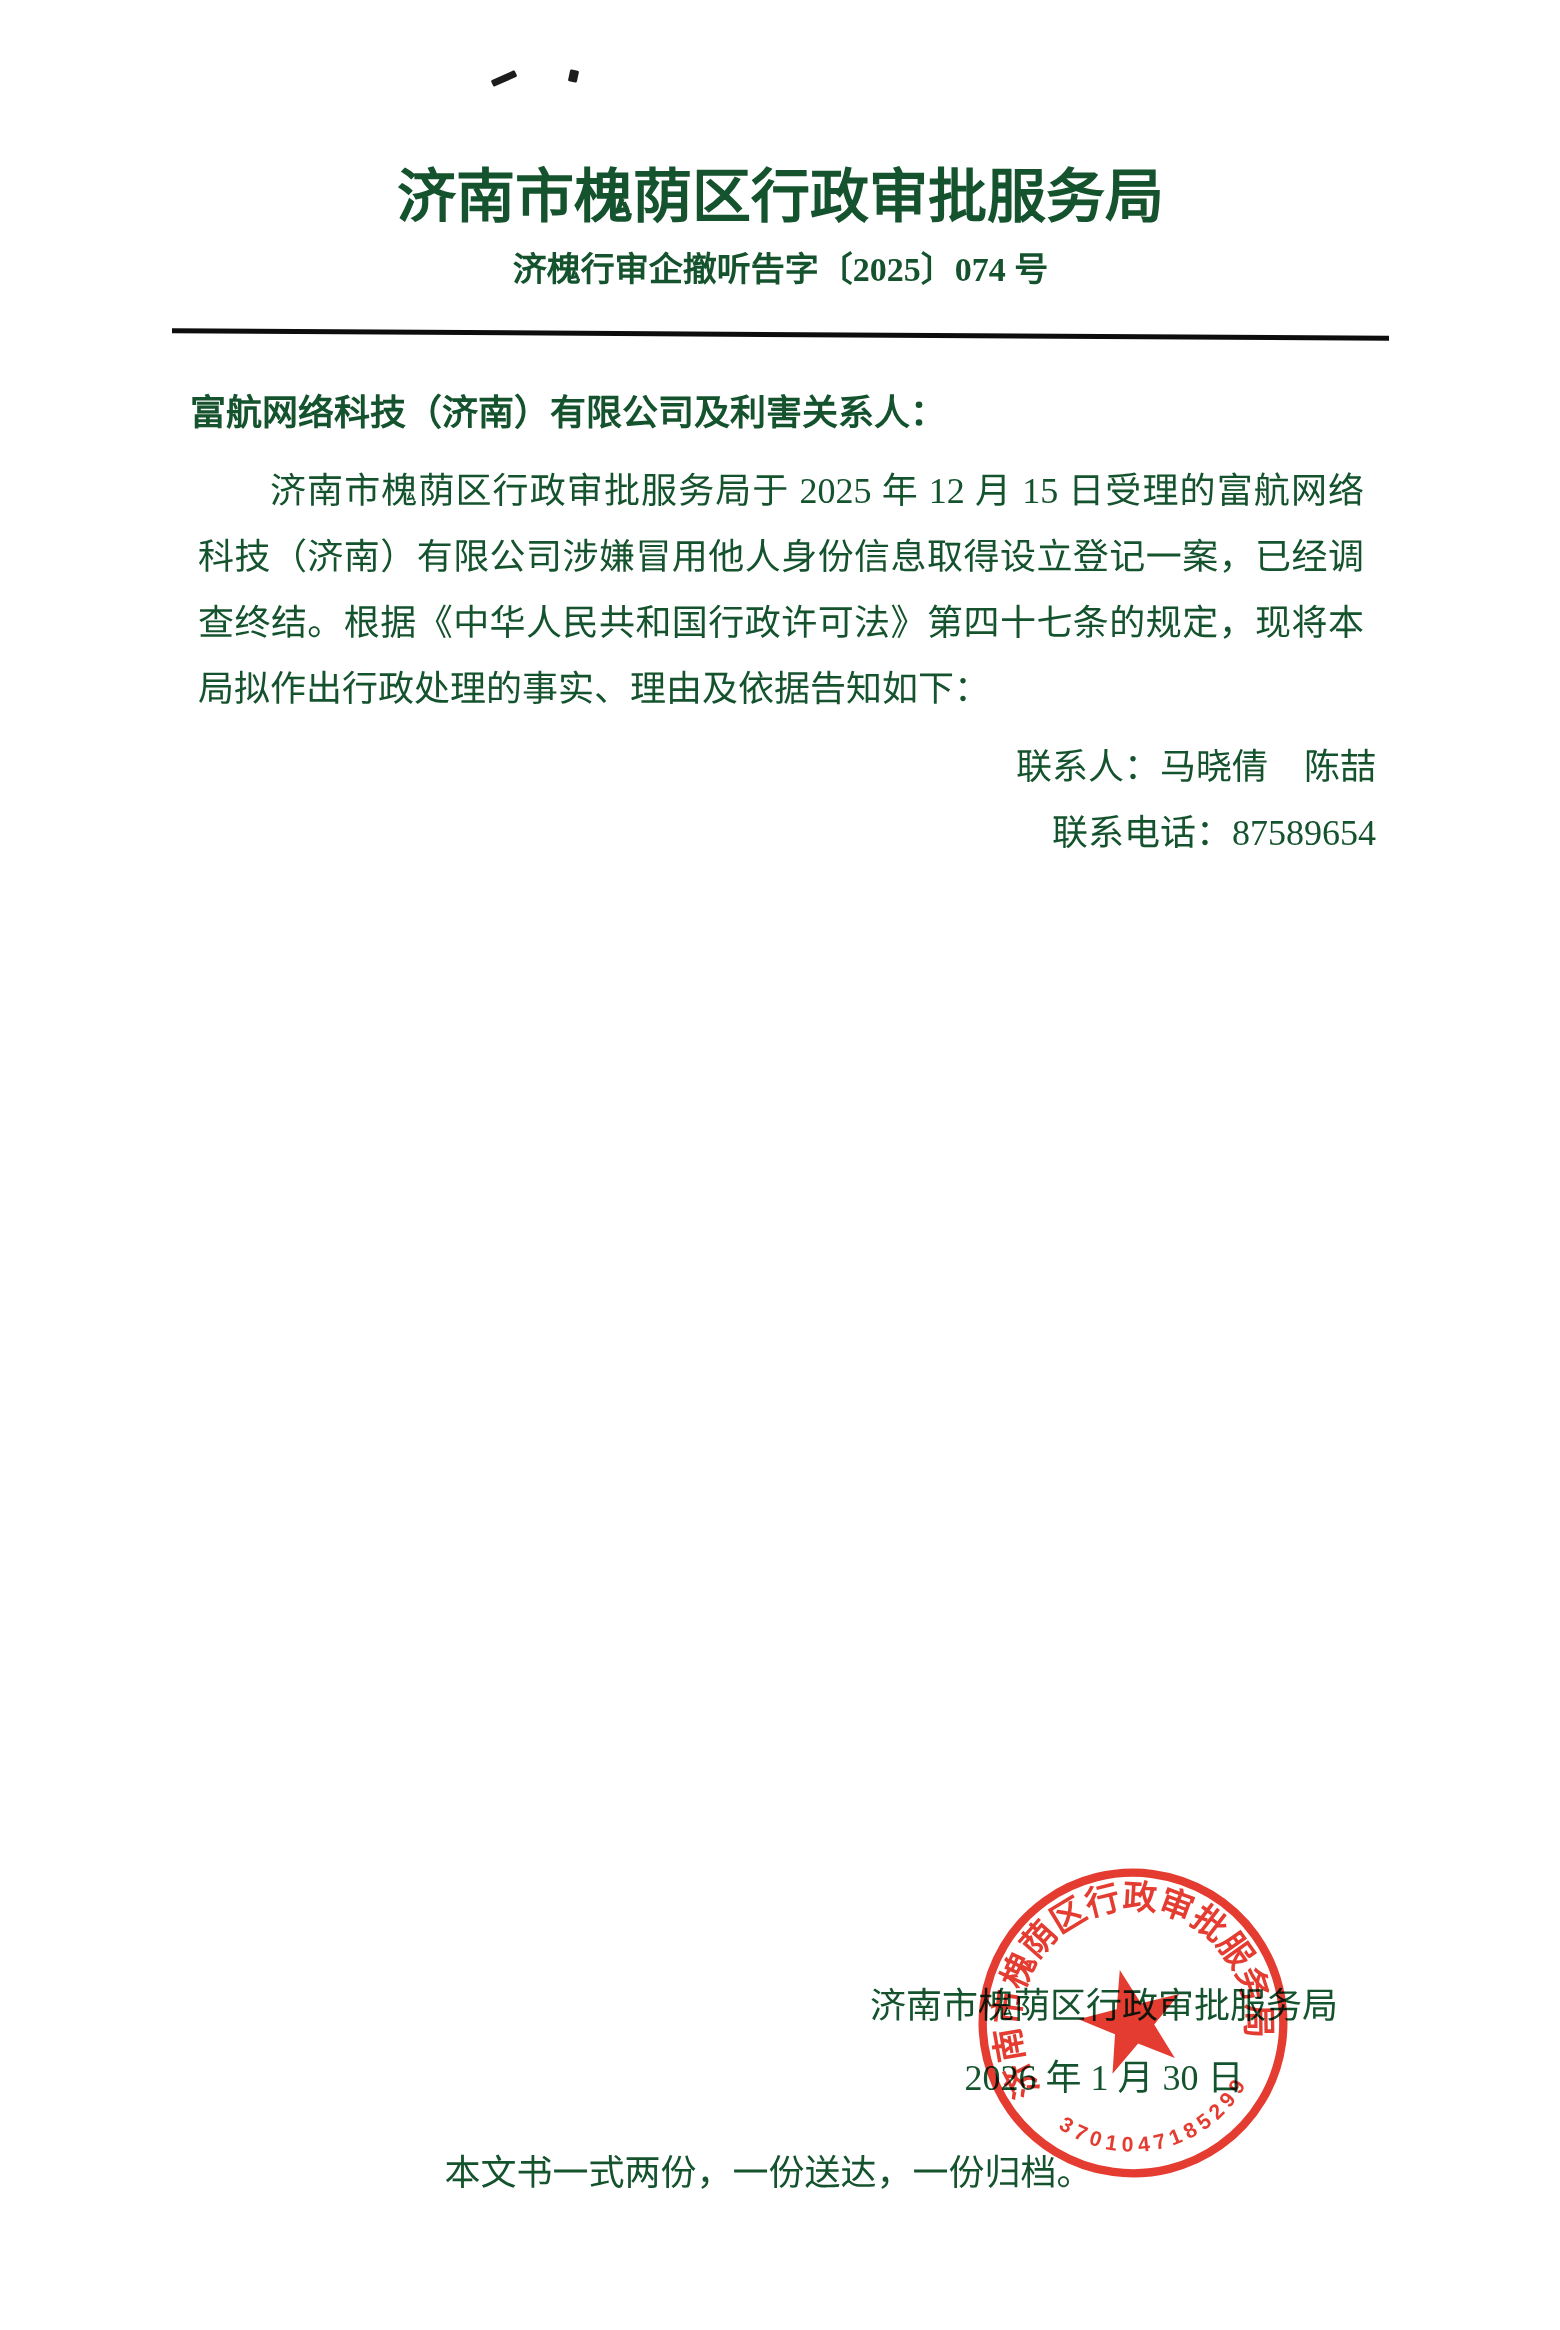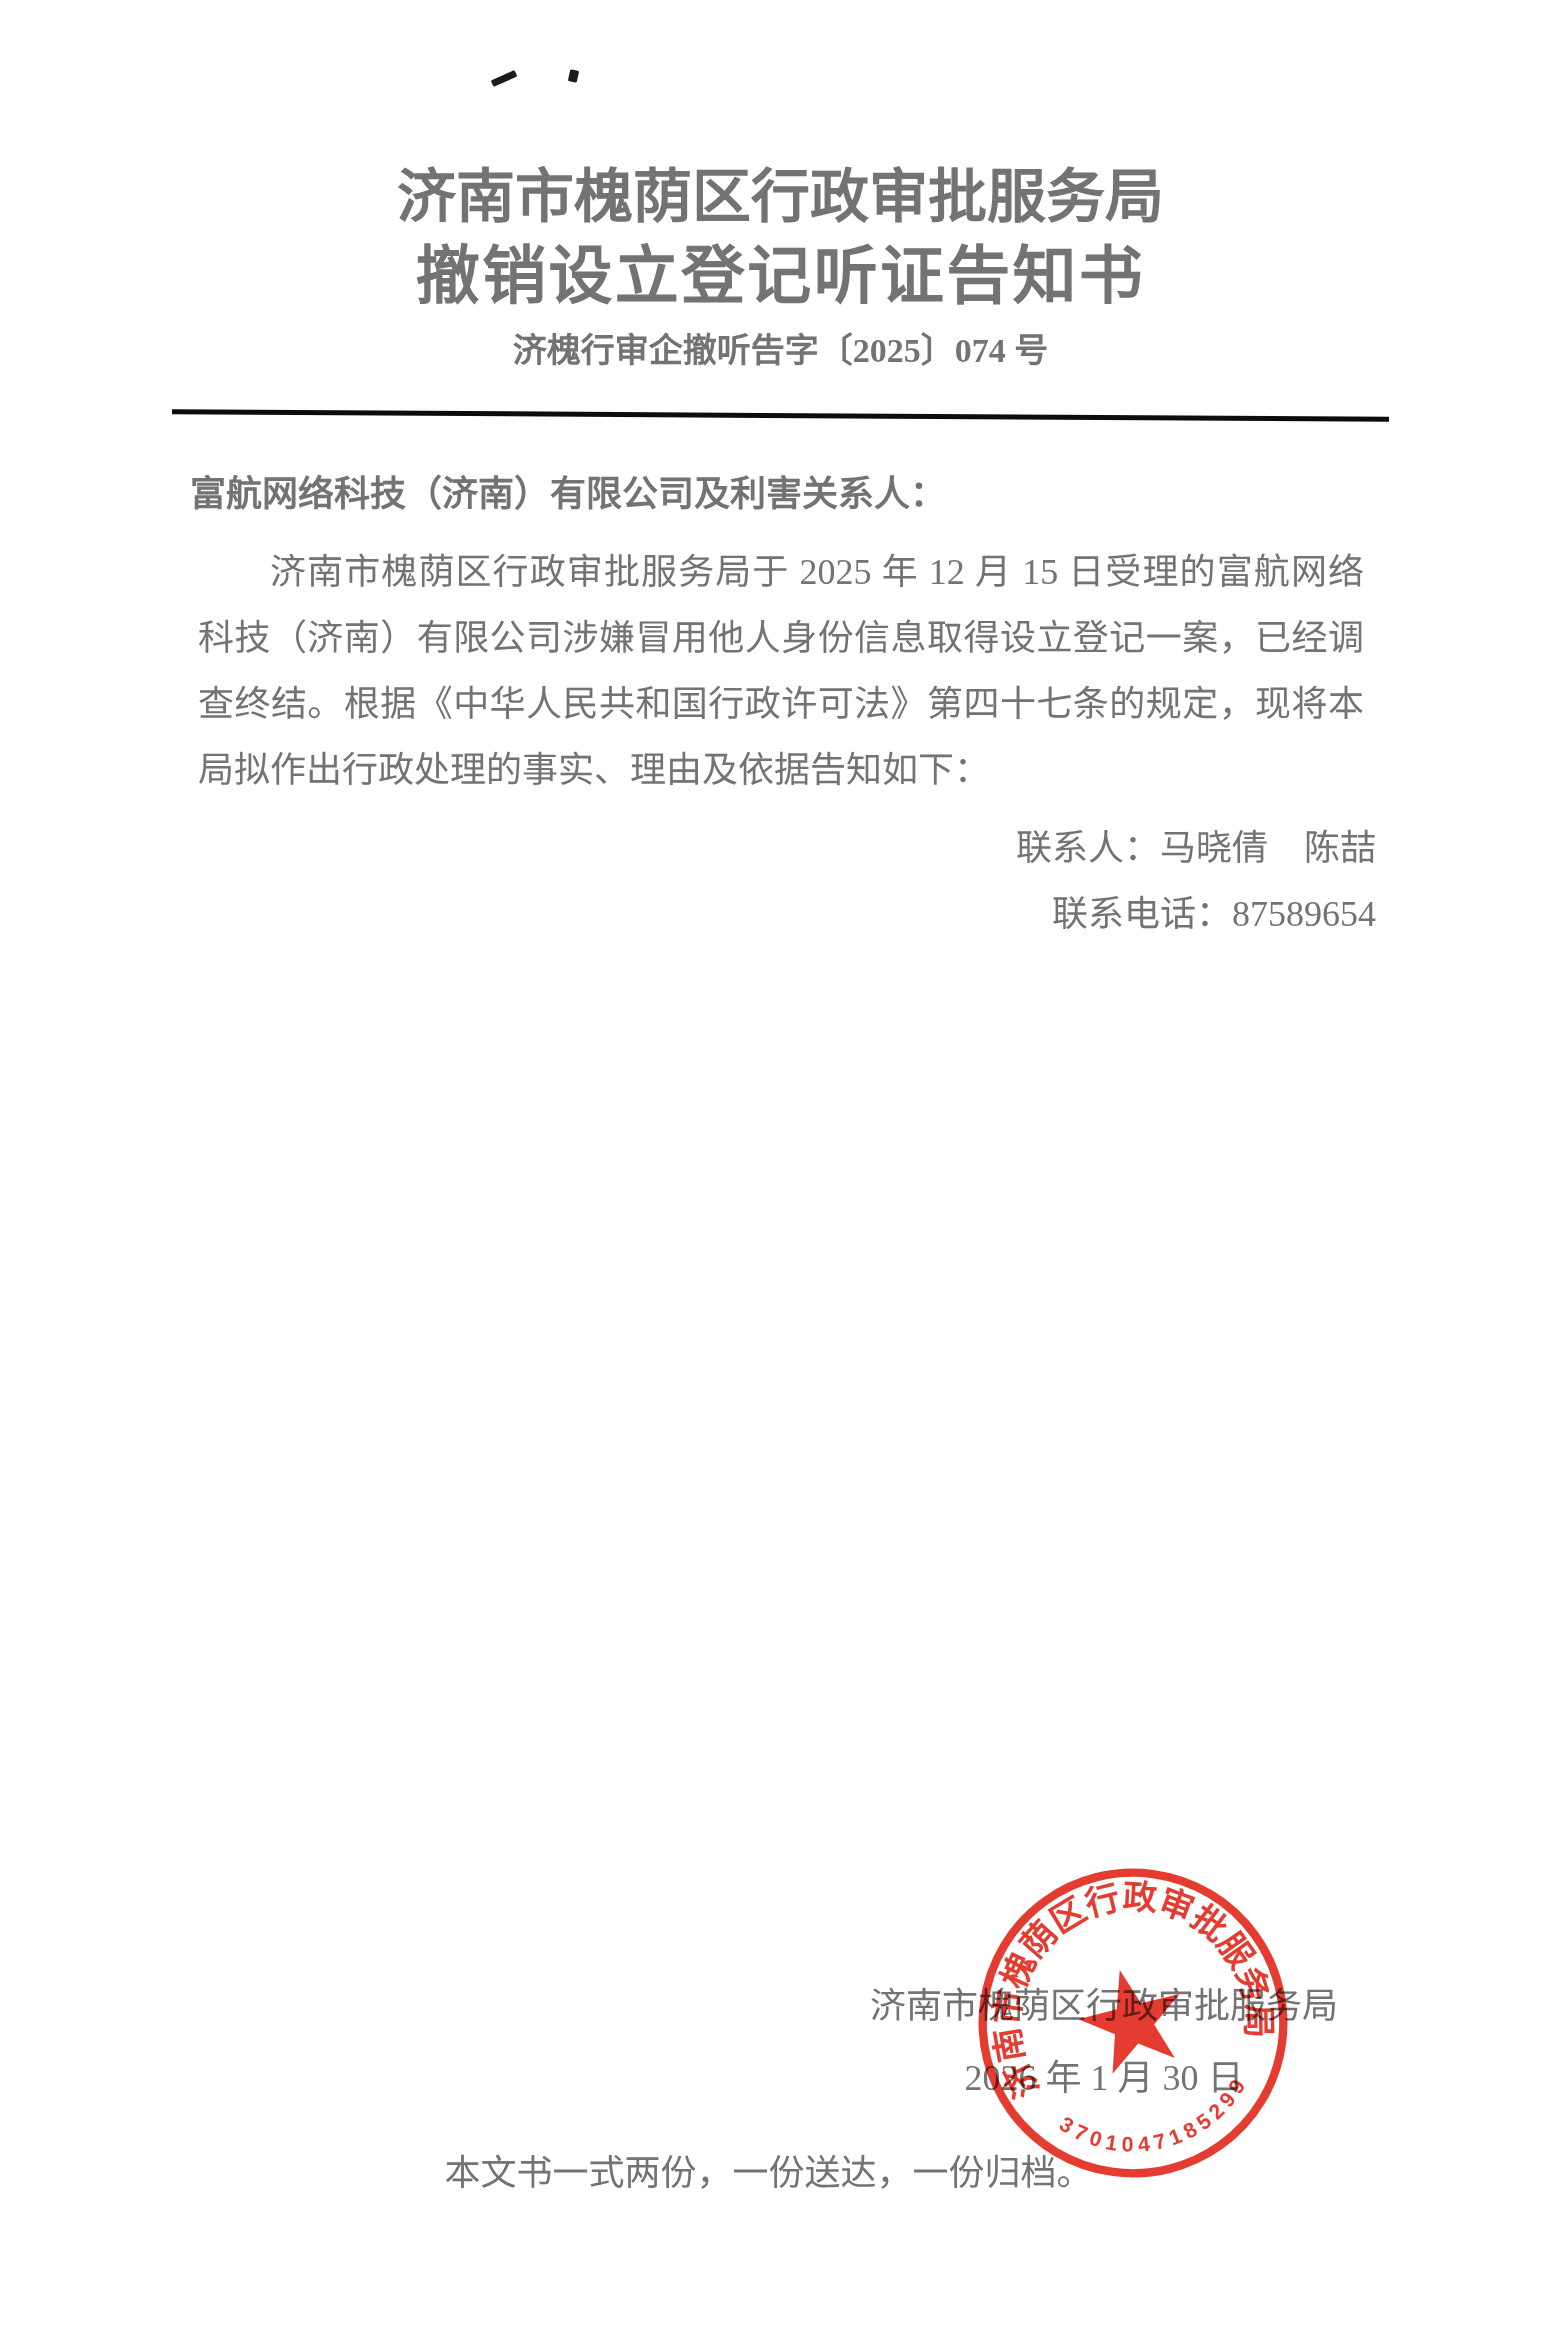--- a/index.html
+++ b/index.html
@@ -1,20 +1,20 @@
 <!DOCTYPE html>
 <html lang="zh-CN" style="font-size:12px"><head>
 <meta charset="utf-8">
 <style>
   html,body{margin:0;padding:0;background:#888;}
   .page{
     position:relative;
     width:1561px;height:2330px;
     background:#ffffff;
-    color:#737373;
+    color:#14532d;
     font-family:"Liberation Serif", serif;
     overflow:hidden;
   }
   .header{ text-align:center; padding-top:164px; }
   .title-1{
     margin:0;
     font-family:"Liberation Sans", sans-serif;
     font-weight:900;
     font-size:59px;
     line-height:1.12;
@@ -88,21 +88,20 @@
 </head>
 <body>
 
 <div class="page">
 
   <div class="speck speck-1"></div>
   <div class="speck speck-2"></div>
 
   <div class="header">
     <h1 class="title-1">济南市槐荫区行政审批服务局</h1>
-    <h1 class="title-2">撤销设立登记听证告知书</h1>
     <div class="doc-number">济槐行审企撤听告字〔2025〕074 号</div>
   </div>
 
   <div class="rule"></div>
 
   <div class="body">
     <p class="addressee">富航网络科技（济南）有限公司及利害关系人：</p>
     <p class="para">济南市槐荫区行政审批服务局于 2025 年 12 月 15 日受理的富航网络科技（济南）有限公司涉嫌冒用他人身份信息取得设立登记一案，已经调查终结。根据《中华人民共和国行政许可法》第四十七条的规定，现将本局拟作出行政处理的事实、理由及依据告知如下：</p>
     <p class="contact-line"><span>联系人：</span><span>马晓倩　陈喆</span></p>
     <p class="contact-line"><span>联系电话：</span><span>87589654</span></p>

